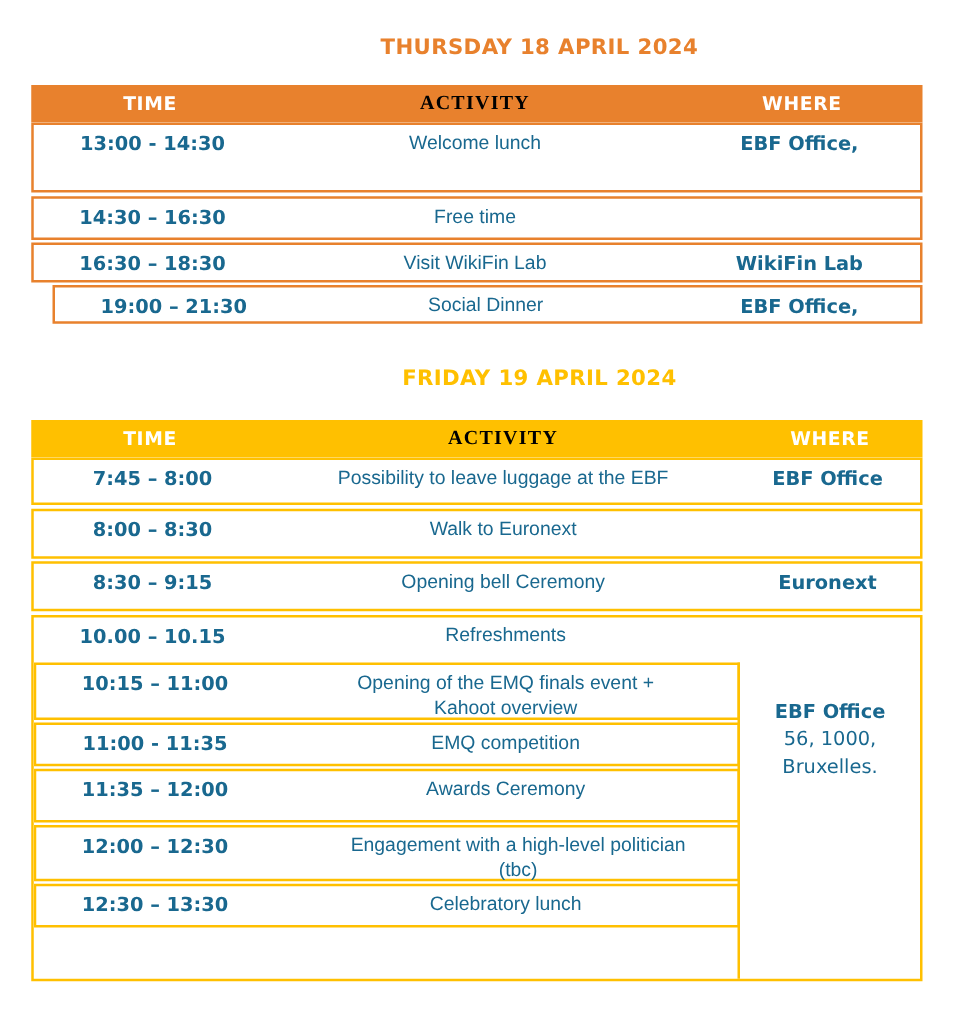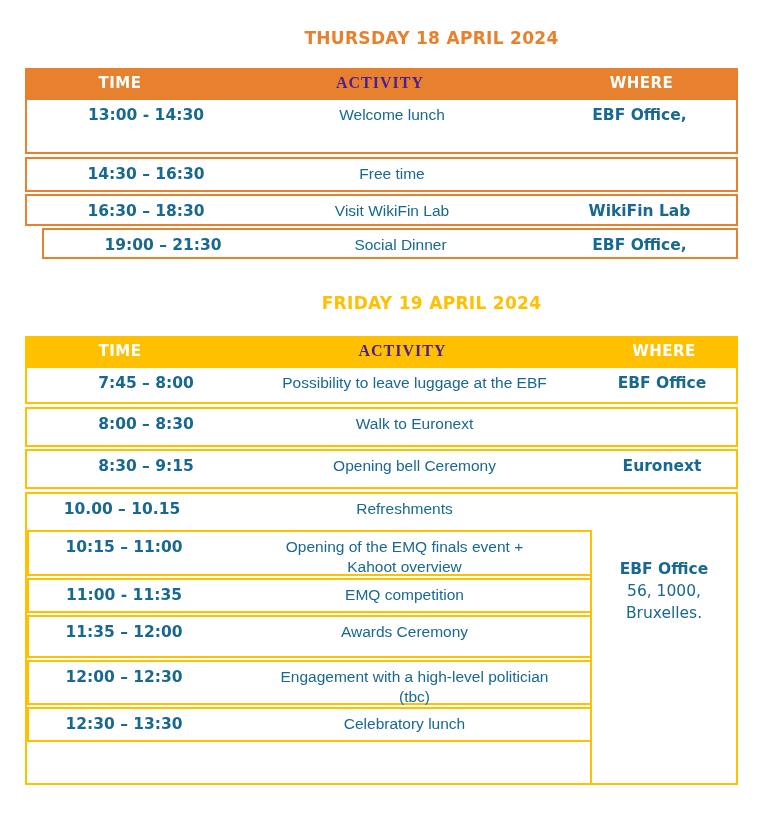--- a/index.html
+++ b/index.html
@@ -20,23 +20,23 @@
   .title-fri{top:293px;color:var(--gold);}
 
   .tbl{position:absolute;left:25px;width:713px;}
   .tbl-thu{top:68px;}
   .tbl-fri{top:336px;}
 
   .thead{display:flex;height:30px;align-items:center;}
   .thead-thu{background:var(--orange);}
   .thead-fri{background:var(--gold);}
   .hcell{color:#fff;font-weight:bold;font-size:15px;letter-spacing:.5px;text-align:center;}
-  .hcell.serif{font-family:"Liberation Serif",serif;font-size:16px;letter-spacing:1px;color:#4c1d95;}
+  .hcell.serif{font-family:"Liberation Serif",serif;font-size:16px;letter-spacing:1px;color:#000000;}
 
-  .row{display:flex;box-sizing:border-box;background:#fff;padding-left:24px;}
+  .row{display:flex;box-sizing:border-box;background:#fff;}
   .row-thu{border:2px solid var(--orange);}
   .row-fri{border:2px solid var(--gold);}
 
   .c{text-align:center;box-sizing:border-box;padding-top:6px;}
   .col-time{width:190px;flex:0 0 190px;}
   .col-act{flex:1;}
   .thu .col-where{width:193px;flex:0 0 193px;}
   .fri .col-where{width:148px;flex:0 0 148px;}
 
   .tcell{font-weight:bold;font-size:15.5px;}

